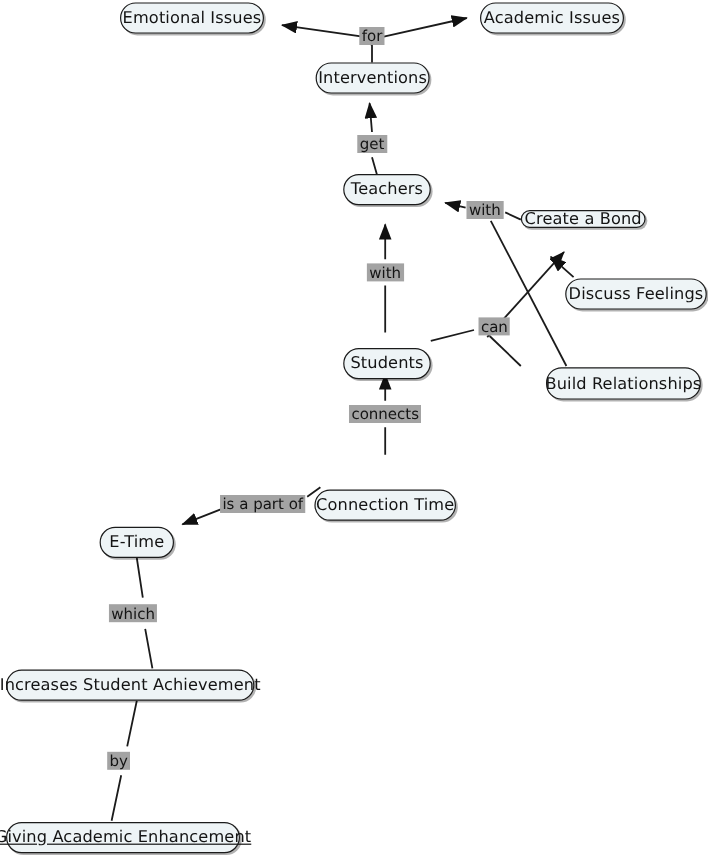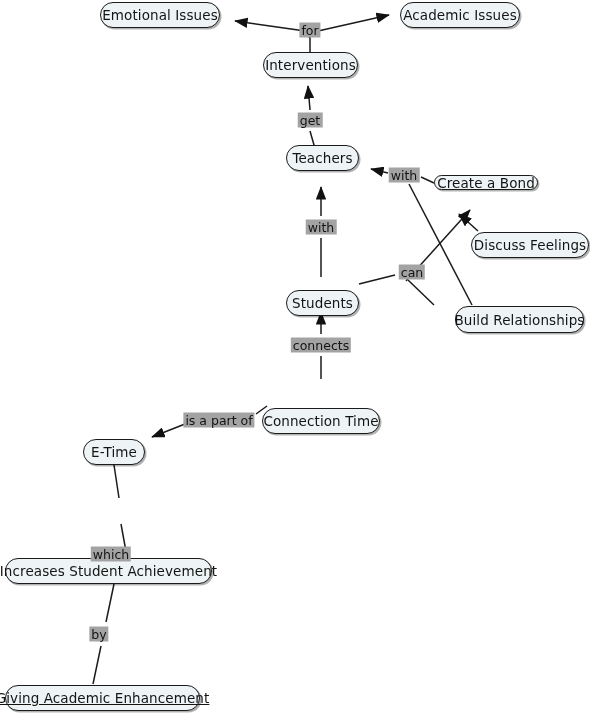--- a/index.html
+++ b/index.html
@@ -123,17 +123,17 @@
       </div>
     </div>
   <div id="labels">
       <div class="edge-label" style="left: 310px; top: 30px;">for</div>
       <div class="edge-label" style="left: 310px; top: 120px;">get</div>
       <div class="edge-label" style="left: 321px; top: 227px;">with</div>
       <div class="edge-label" style="left: 404px; top: 175px;">with</div>
       <div class="edge-label" style="left: 412px; top: 272px; text-align: right;">can</div>
       <div class="edge-label" style="left: 321px; top: 345px;">connects</div>
       <div class="edge-label" style="left: 219px; top: 420px;">is a part of</div>
-      <div class="edge-label" style="left: 111px; top: 511px; margin-top: 43px;">which</div>
+      <div class="edge-label" style="left: 111px; top: 511px;">which</div>
       <div class="edge-label" style="left: 99px; top: 634px;">by</div>
     </div>
 
 </div>
 
 </body></html>

